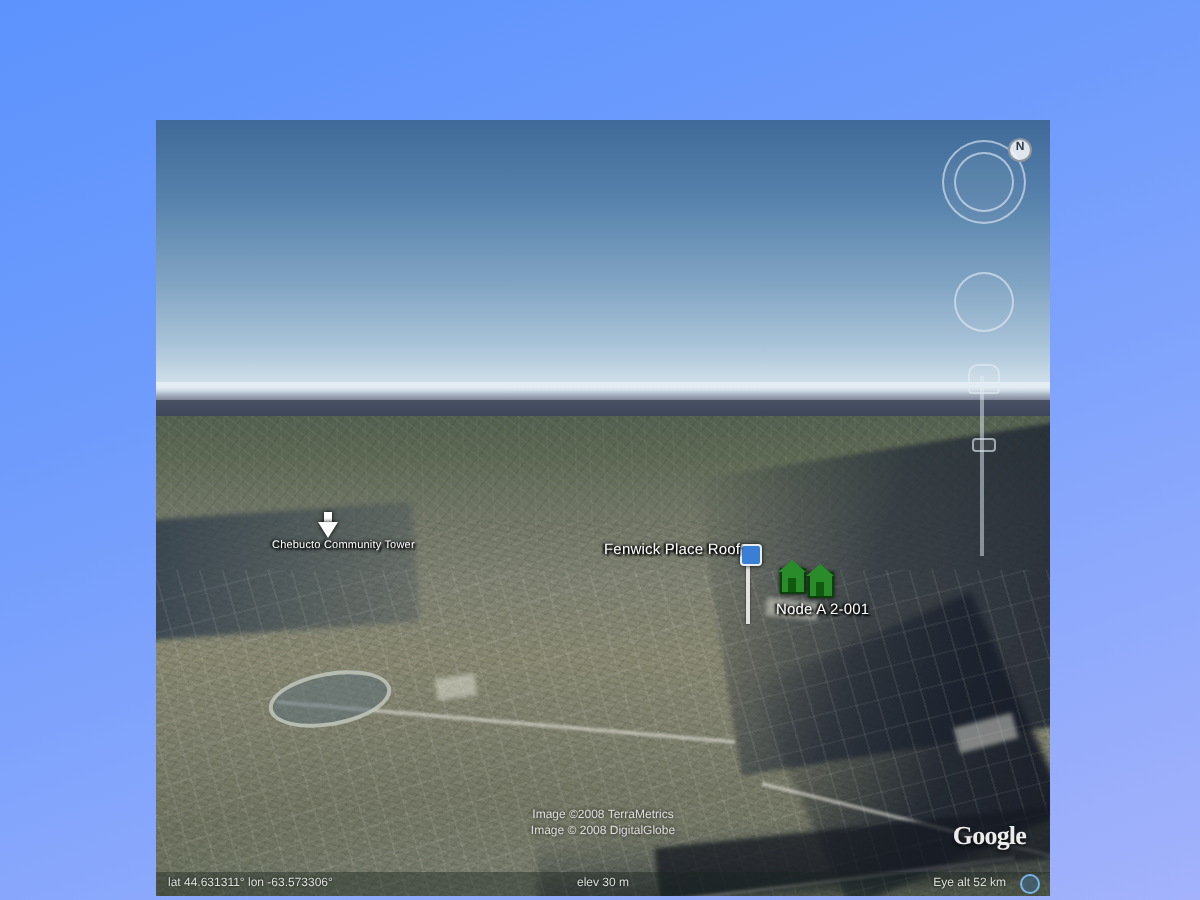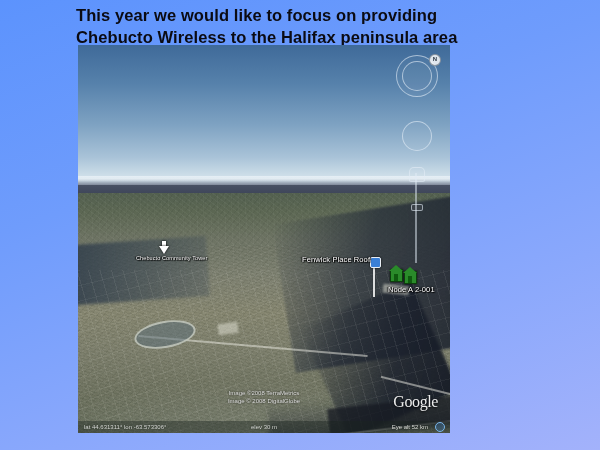--- a/index.html
+++ b/index.html
@@ -34,22 +34,22 @@
     color: #0b0b12;
     line-height: 22px;
     letter-spacing: 0.1px;
     white-space: nowrap;
   }
 
   
   #map {
     position: absolute;
     left: 78px;
-    top: 45px;
-    width: 372px;
+    top: 60px;
+    width: 447px;
     height: 388px;
     overflow: hidden;
     background: #2b4a6b;
   }
 
   
   .sky {
     position: absolute;
     left: 0; top: 0;
     width: 100%;
@@ -376,22 +376,22 @@
     white-space: nowrap;
   }
   .cr1 { top: 344px; }
   .cr2 { top: 352px; }
 
   .google-logo {
     position: absolute;
     right: 12px;
     bottom: 22px;
     font-family: "Liberation Serif", serif;
-    font-size: 16px;
-    font-weight: normal;
+    font-size: 13px;
+    font-weight: bold;
     color: rgba(255,255,255,.92);
     text-shadow: 0 1px 2px rgba(0,0,0,.85);
     letter-spacing: -0.4px;
   }
 
   #status-bar {
     position: absolute;
     left: 0;
     bottom: 0;
     width: 100%;
@@ -417,24 +417,20 @@
     border-radius: 50%;
     border: 1.2px solid #79b5e8;
     background: rgba(60,120,180,.35);
   }
 </style>
 </head>
 <body>
 
 <div id="slide">
 
-  <div id="title-block">
-    <div class="title-line">This year we would like to focus on providing</div>
-    <div class="title-line">Chebucto Wireless to the Halifax peninsula area</div>
-  </div>
 
   <div id="map">
 
     <div class="sky"></div>
     <div class="horizon-water"></div>
     <div class="horizon-strip"></div>
     <div class="horizon-haze"></div>
 
     <div class="ground"></div>
     <div class="ground-tex"></div>

